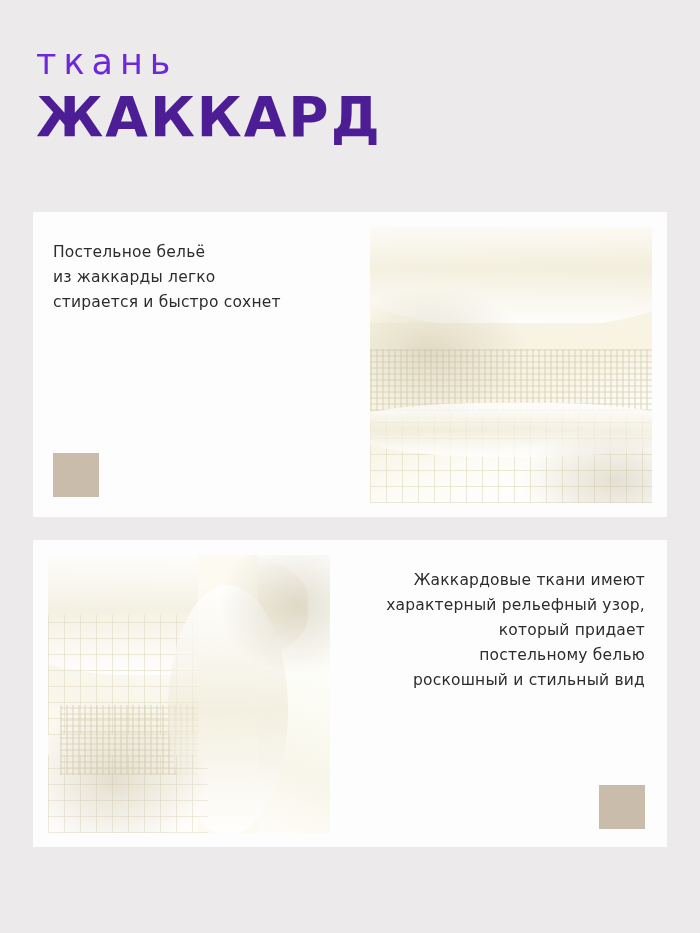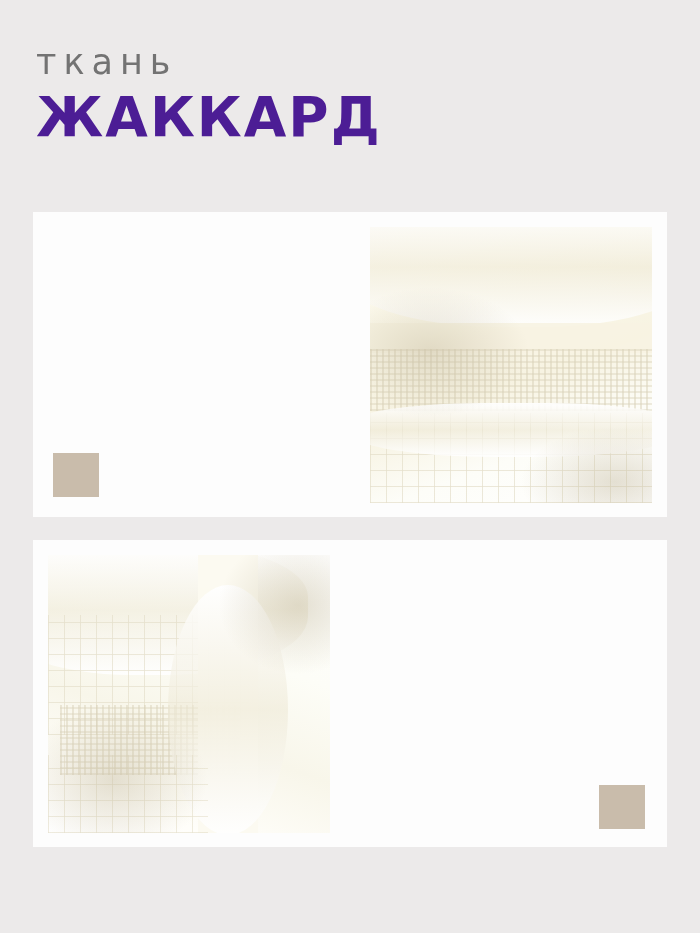--- a/index.html
+++ b/index.html
@@ -21,21 +21,21 @@
     box-sizing: border-box;
   }
 
   
   .header {
     padding: 44px 0 0 36px;
   }
   .title-small {
     font-size: 35px;
     letter-spacing: 7px;
-    color: #737373;
+    color: #6d28d9;
     font-weight: 400;
     line-height: 1.05;
     font-family: "DejaVu Sans", sans-serif;
   }
   .title-big {
     font-size: 55px;
     letter-spacing: 2px;
     color: #4c1d95;
     font-weight: 700;
     line-height: 1.1;
@@ -149,20 +149,23 @@
 
 <div class="page">
 
   <div class="header">
     <div class="title-small">ткань</div>
     <div class="title-big">ЖАККАРД</div>
   </div>
 
   <div class="card card-one">
     <div class="text-pane text-pane-left">
+      <div class="body-text">Постельное бельё
+из жаккарды легко
+стирается и быстро сохнет</div>
       <div class="swatch swatch-one" style="background: rgb(201, 188, 171);"></div>
     </div>
     <div class="photo photo-one">
       <div class="fold" style="left:-30px; top:-20px; width:360px; height:120px;"></div>
       <div class="fab-band" style="left:0; top:96px; width:282px; height:30px; background:rgba(247,243,226,0.9);"></div>
       <div class="weave" style="left:0; top:122px; width:282px; height:62px; opacity:0.85;"></div>
       <div class="checks" style="left:0; top:186px; width:282px; height:90px; opacity:0.9;"></div>
       <div class="fold" style="left:-20px; top:176px; width:330px; height:54px;"></div>
       <div class="soft-shadow" style="left:-40px; top:60px; width:200px; height:130px;"></div>
       <div class="soft-shadow" style="left:150px; top:200px; width:190px; height:110px;"></div>
@@ -174,17 +177,22 @@
       <div class="fold" style="left:-60px; top:-10px; width:320px; height:130px;"></div>
       <div class="checks" style="left:0; top:60px; width:200px; height:120px; opacity:0.85;"></div>
       <div class="weave" style="left:12px; top:150px; width:180px; height:70px; opacity:0.8;"></div>
       <div class="fab-band" style="left:150px; top:0; width:60px; height:278px; background:rgba(252,250,240,0.95);"></div>
       <div class="fold" style="left:120px; top:30px; width:120px; height:250px; border-radius:50% 50% 50% 50%;"></div>
       <div class="checks" style="left:0; top:200px; width:160px; height:78px; opacity:0.8;"></div>
       <div class="soft-shadow" style="left:-30px; top:150px; width:190px; height:150px;"></div>
       <div class="soft-shadow" style="left:170px; top:-20px; width:160px; height:140px;"></div>
     </div>
     <div class="text-pane text-pane-right">
+      <div class="body-text">Жаккардовые ткани имеют
+характерный рельефный узор,
+который придает
+постельному белью
+роскошный и стильный вид</div>
       <div class="swatch swatch-two" style="background: rgb(201, 188, 171);"></div>
     </div>
   </div>
 
 </div>
 
 </body></html>

